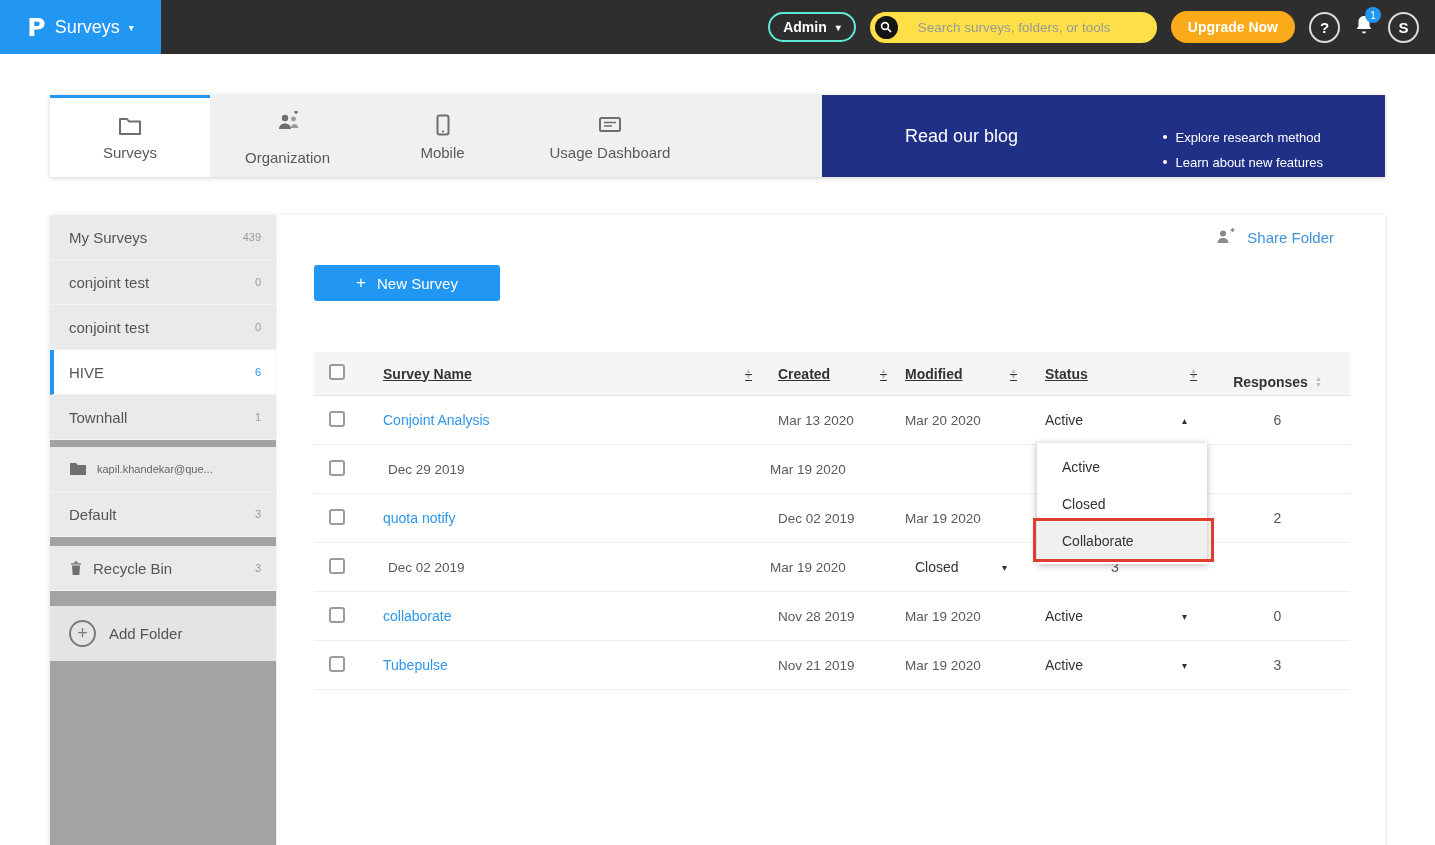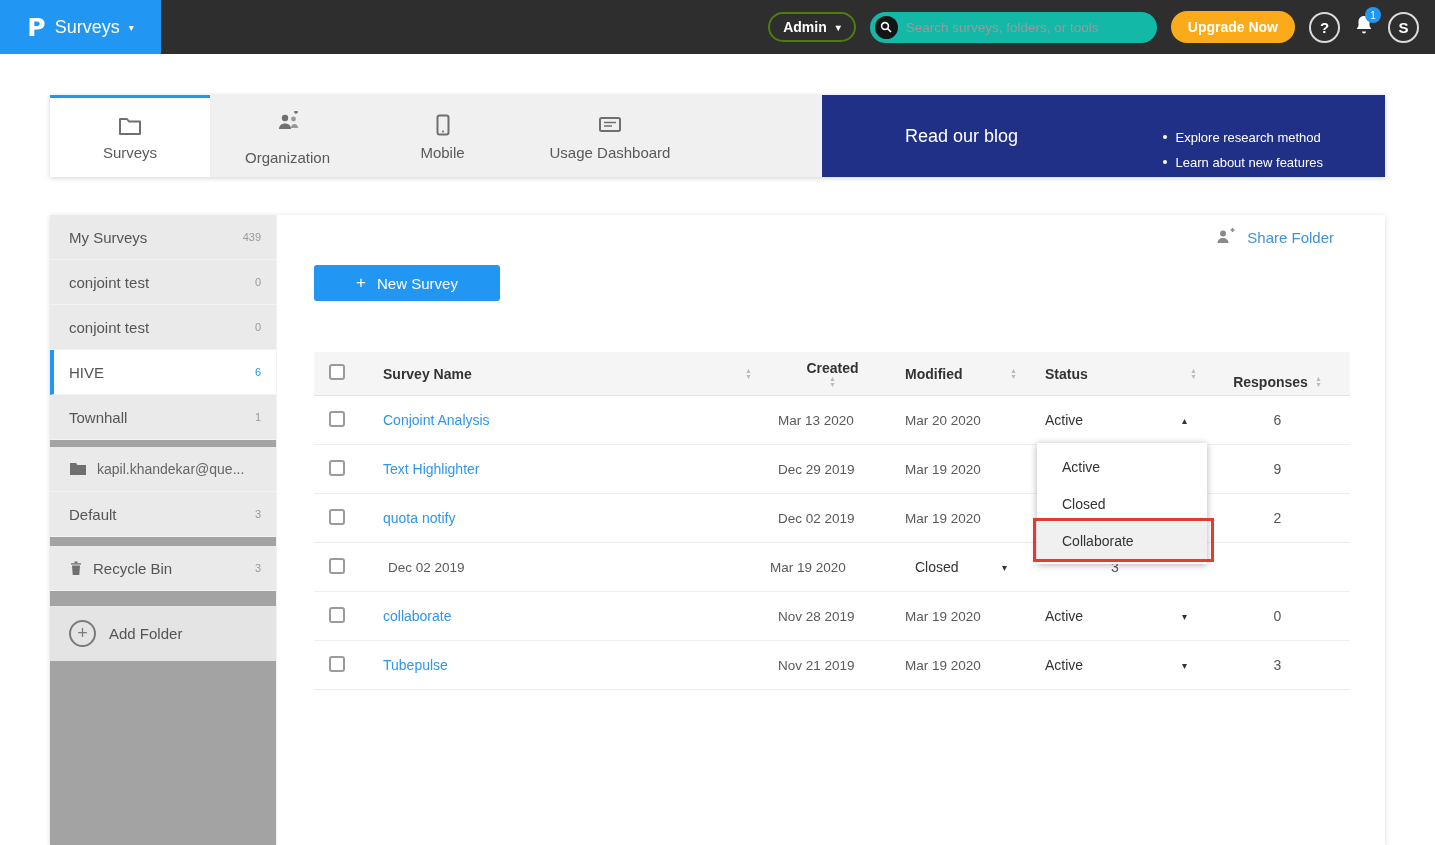--- a/index.html
+++ b/index.html
@@ -11,22 +11,22 @@
     overflow:hidden;
   }
 
   
   .topbar { height:54px; background:#2e2e2e; display:flex; align-items:stretch; }
   .logo-area { width:161px; background:#2196f3; display:flex; align-items:center; justify-content:center; gap:9px; cursor:pointer; }
   .logo-p { color:#fff; font-weight:bold; font-size:25px; font-family:"DejaVu Sans", sans-serif; }
   .logo-label { color:#fff; font-size:18px; }
   .w-caret { font-size:10px; color:#fff; }
   .topbar-right { margin-left:auto; display:flex; align-items:center; gap:14px; padding-right:16px; }
-  .admin-pill { display:flex; align-items:center; gap:9px; border:2px solid #4d7c0f; border-radius:17px; padding:5px 13px; color:#fff; font-weight:bold; font-size:14px; cursor:pointer; }
-  .searchbox { display:flex; align-items:center; gap:8px; background:#14b8a6; border-radius:16px; height:31px; width:287px; padding:0 10px 0 5px;justify-content:center; }
+  .admin-pill { display:flex; align-items:center; gap:9px; border:2px solid #5eead4; border-radius:17px; padding:5px 13px; color:#fff; font-weight:bold; font-size:14px; cursor:pointer; }
+  .searchbox { display:flex; align-items:center; gap:20px; background:#fde047; border-radius:16px; height:31px; width:287px; padding:0 10px 0 5px;justify-content:center; }
   .search-ico { width:23px; height:23px; border-radius:50%; background:#141414; display:flex; align-items:center; justify-content:center; flex:0 0 auto; }
   .searchbox input { border:none; outline:none; flex:1; font-size:13.5px; color:#333; background:transparent; font-family:inherit; }
   .searchbox input::placeholder { color:#9a9a9a; }
   .upgrade-btn { background:#fbab19; color:#fff; font-weight:bold; font-size:14px; border:none; border-radius:17px; padding:8px 17px; cursor:pointer; font-family:inherit; }
   .circle-btn { width:31px; height:31px; border-radius:50%; border:2px solid #dcdcdc; color:#fff; display:flex; align-items:center; justify-content:center; font-weight:bold; font-size:15px; background:transparent; cursor:pointer; flex:0 0 auto; }
   .bell-wrap { position:relative; display:flex; cursor:pointer; }
   .badge { position:absolute; top:-7px; right:-7px; background:#2196f3; color:#fff; width:16px; height:16px; border-radius:50%; font-size:10px; display:flex; align-items:center; justify-content:center; }
 
   
   .tabs-card { position:absolute; left:50px; top:95px; width:1335px; height:82px; background:#f0f0f0; box-shadow:0 1px 5px rgba(0,0,0,.18); display:flex; }
@@ -42,40 +42,40 @@
 
   
   .workspace { position:absolute; left:50px; top:215px; width:1335px; height:630px; box-shadow:0 1px 5px rgba(0,0,0,.15); display:flex; background:#fff; }
   .sidebar { width:227px; flex:0 0 auto; background:#a3a3a3; border-right:1px solid #f1f1f1; }
   .side-item { height:45px; background:#eaeaea; display:flex; align-items:center; padding:0 15px 0 19px; font-size:15px; color:#555; cursor:pointer; border-bottom:1px solid #f3f3f3; }
   .side-item .lbl { white-space:nowrap; overflow:hidden; text-overflow:ellipsis; max-width:155px; }
   .side-item .cnt { margin-left:auto; font-size:11px; color:#9a9a9a; }
   .side-item.selected { background:#fff; border-left:4px solid #2196f3; padding-left:15px; }
   .side-item.selected .cnt { color:#2196f3; }
   .sicon { margin-right:10px; display:flex; align-items:center; }
-  .side-item.kapil { font-size:14px; color:#666; }
+  .side-item.kapil { font-size:11px; color:#666; }
   .gap7 { height:7px; } .gap9 { height:9px; }
   .add-folder { height:55px; margin-top:15px; background:#e4e4e4; display:flex; align-items:center; gap:13px; padding-left:19px; color:#555; font-size:15px; cursor:pointer; }
   .plus-circle { width:27px; height:27px; border-radius:50%; border:2px solid #7a7a7a; color:#7a7a7a; display:flex; align-items:center; justify-content:center; font-size:18px; }
 
   
   .content { flex:1; position:relative; background:#fff; }
   .share-folder { position:absolute; top:13px; right:51px; display:flex; align-items:center; gap:10px; color:#4191d9; font-size:15px; cursor:pointer; }
   .new-survey { position:absolute; left:37px; top:50px; width:186px; height:36px; background:#2196f3; border:none; border-radius:3px; color:#fff; font-size:15px; display:flex; align-items:center; justify-content:center; gap:11px; cursor:pointer; font-family:inherit; }
   .new-survey .plus { font-size:17px; }
 
   .table { position:absolute; left:37px; top:137px; width:1036px; }
   .thead, .trow { display:grid; grid-template-columns:56px 390px 135px 130px 180px 1fr; align-items:center; }
   .thead { height:44px; background:#f5f5f5; font-weight:bold; font-size:14px; color:#333; border-bottom:1px solid #e3e3e3; }
   .trow { height:49px; border-bottom:1px solid #ededed; font-size:13.5px; color:#5a5a5a; }
   .c-check { padding-left:15px; }
   .c-name { padding-left:13px; }
-  .c-created { padding-left:18px;flex-direction:column; }
+  .c-created { padding-left:18px; }
   .c-modified { padding-left:10px; }
-  .hc { display:flex; align-items:center; justify-content:space-between; padding-right:8px; }
+  .hc { display:flex; align-items:center; justify-content:space-between; padding-right:8px;text-decoration:underline; }
   .hc-center { display:flex; align-items:center; justify-content:center; gap:7px;margin-top:16px; }
   .sort { display:inline-flex; flex-direction:column; color:#bbbbbb; font-size:7px; line-height:6px; cursor:pointer; font-style:normal; }
   .sort i { font-style:normal; }
   .checkbox { width:16px; height:16px; border:2px solid #9b9b9b; border-radius:3px; background:#fff; display:inline-block; cursor:pointer; }
   .slink { color:#2f96ec; font-size:14px; cursor:pointer; text-decoration:none; }
   .c-status { display:flex; align-items:center; justify-content:space-between; padding:0 18px 0 20px; color:#333; font-size:14px; cursor:pointer; }
   .row-caret { font-size:10px; color:#333; }
   .caret-hidden { visibility:hidden; }
   .c-resp { text-align:center; color:#555; font-size:14px; }
 
@@ -300,21 +300,20 @@
         <div class="c-modified">Mar 20 2020</div>
         <div class="c-status">
           <span>Active</span>
           <span class="row-caret">▴</span>
         </div>
         <div class="c-resp">6</div>
       </div>
 
       <div class="trow">
         <div class="c-check"><span class="checkbox"></span></div>
-        <div class="c-name"><a class="slink">Text Highlighter</a></div>
         <div class="c-created">Dec 29 2019</div>
         <div class="c-modified">Mar 19 2020</div>
         <div class="c-status">
           <span></span>
           <span class="row-caret caret-hidden">▾</span>
         </div>
         <div class="c-resp">9</div>
       </div>
 
       <div class="trow">

